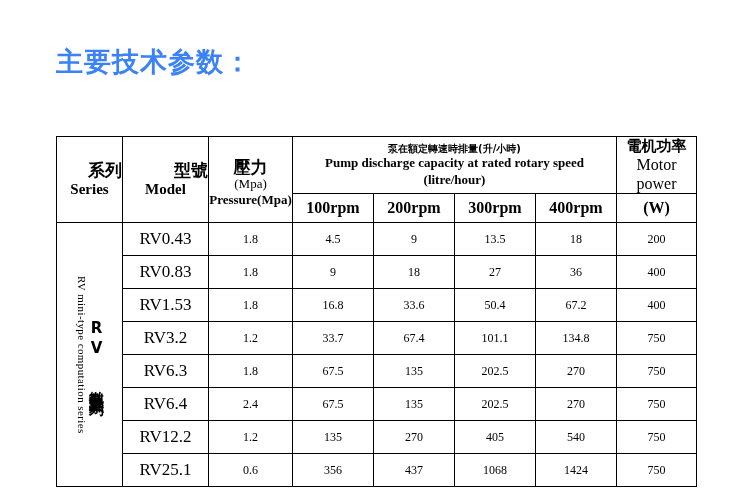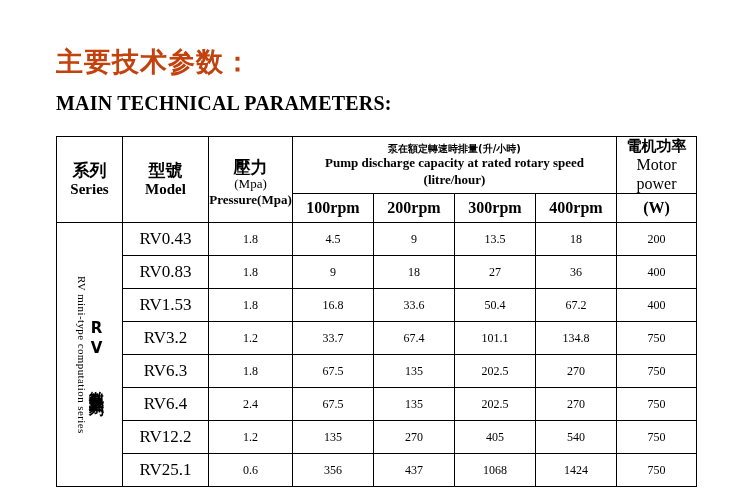--- a/index.html
+++ b/index.html
@@ -19,21 +19,21 @@
     height: 500px;
     box-sizing: border-box;
   }
   .title-cn {
     position: absolute;
     left: 56px;
     top: 44px;
     font-family: "DejaVu Sans", sans-serif;
     font-weight: bold;
     font-size: 27px;
-    color: #c2410c;
+    color: #3b82f6;
     letter-spacing: 1px;
   }
   .title-en {
     position: absolute;
     left: 56px;
     top: 92px;
     font-family: "Liberation Serif", serif;
     font-weight: bold;
     font-size: 20px;
     color: #000000;
@@ -62,20 +62,21 @@
   col.c-press  { width: 84px; }
   col.c-rpm    { width: 81px; }
   col.c-motor  { width: 80px; }
 
   .hdr-series-cn, .hdr-model-cn {
     font-family: "DejaVu Sans", sans-serif;
     font-weight: bold;
     font-size: 17px;
     display: block;
     line-height: 1.15;
+    text-align: right;
   }
   .hdr-series-en, .hdr-model-en {
     font-family: "Liberation Serif", serif;
     font-weight: bold;
     font-size: 15px;
     display: block;
     line-height: 1.2;
   }
   .hdr-press-cn {
     font-family: "DejaVu Sans", sans-serif;
@@ -172,21 +173,20 @@
     line-height: 1;
     white-space: nowrap;
   }
 </style>
 </head>
 <body>
 
 <div class="page">
 
   <div class="title-cn">主要技术参数：</div>
-  <div class="title-en">MAIN TECHNICAL PARAMETERS:</div>
 
   <table class="params">
     <colgroup>
       <col class="c-series">
       <col class="c-model">
       <col class="c-press">
       <col class="c-rpm">
       <col class="c-rpm">
       <col class="c-rpm">
       <col class="c-rpm">

